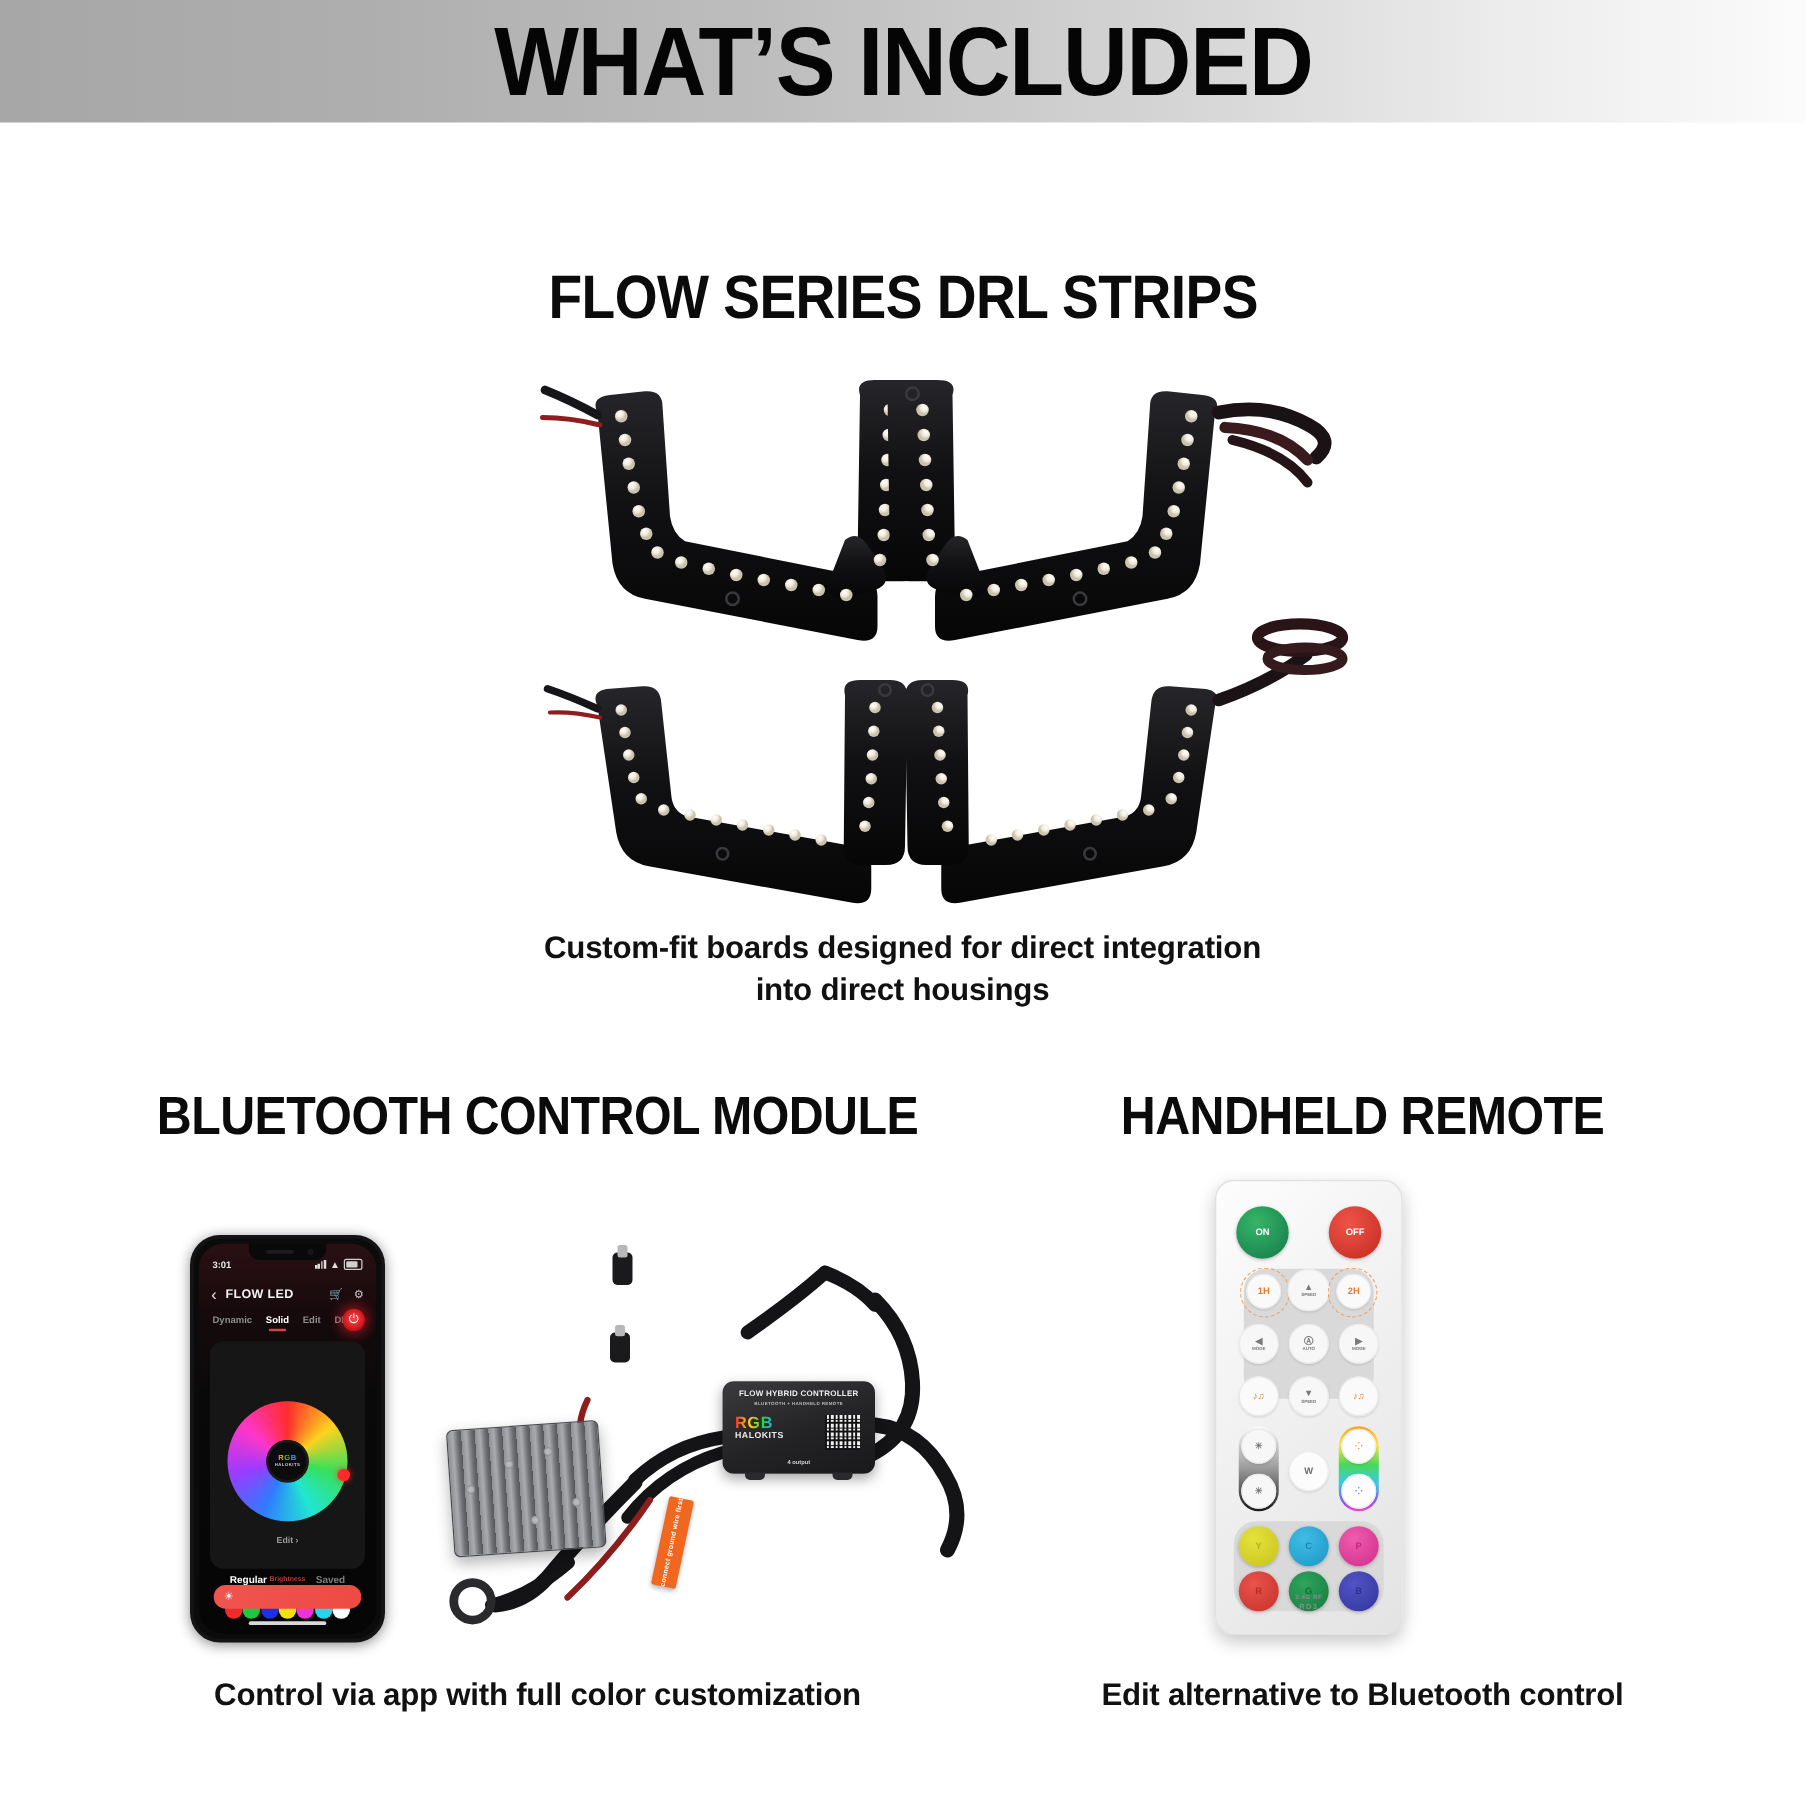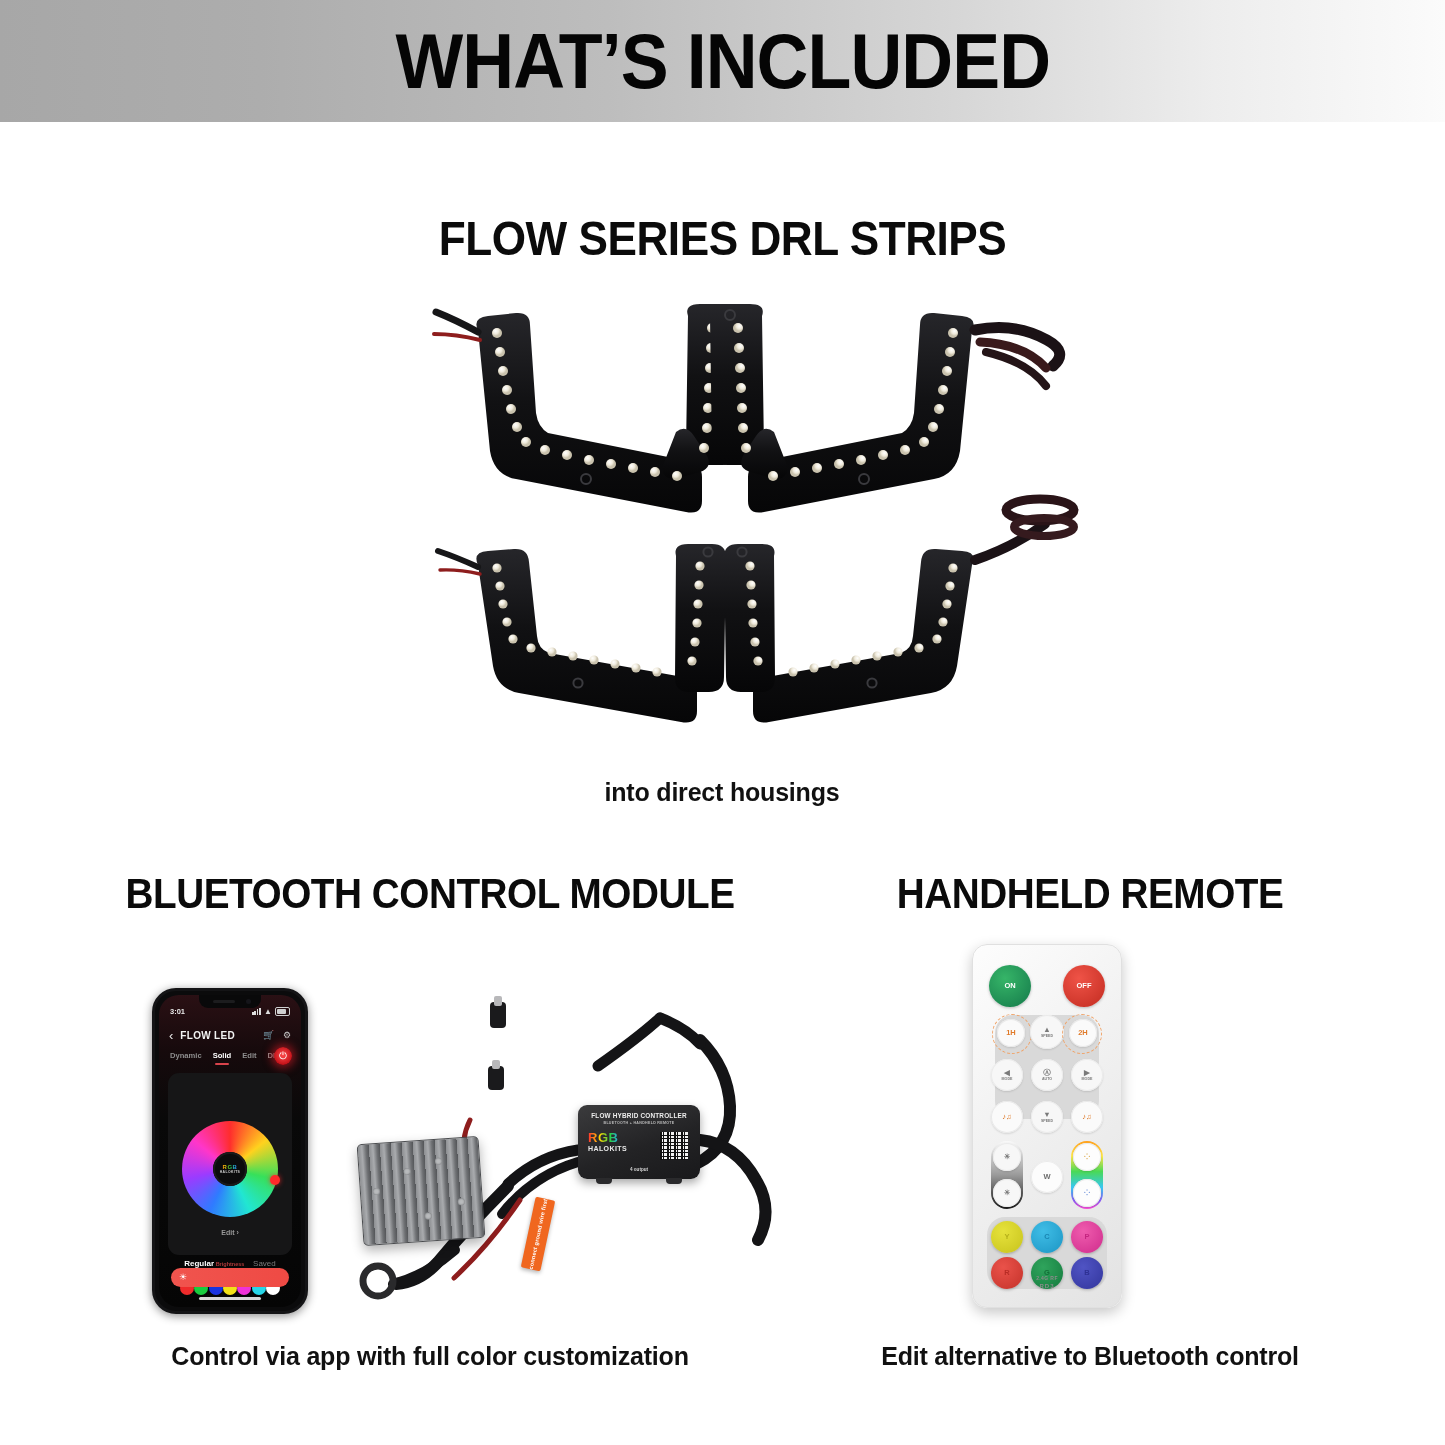--- a/index.html
+++ b/index.html
@@ -3,21 +3,21 @@
 <meta charset="utf-8">
 <style>
   html,body{margin:0;padding:0;}
   body{
     width:1445px;height:1445px;background:#ffffff;
     font-family:"Liberation Sans", sans-serif;
     overflow:hidden;position:relative;
   }
   
   .header{
-    position:absolute;left:0;top:0;width:1445px;height:122px;
+    position:absolute;left:0;top:0;width:1445px;height:98px;
     background:linear-gradient(90deg,#a7a7a7 0%,#adadad 18%,#bdbdbd 42%,#d6d6d6 66%,#ededed 84%,#fbfbfb 100%);
     display:flex;align-items:center;justify-content:center;
   }
   .header-title{
     font-size:78px;font-weight:700;color:#050505;letter-spacing:-1px;
     transform:scaleX(0.92);text-align:center;line-height:1;
     font-family:"Liberation Sans", sans-serif;
   }
   
   .sec-title{
@@ -81,21 +81,21 @@
   .wheel-logo{position:absolute;left:50%;top:50%;transform:translate(-50%,-50%);z-index:3;text-align:center;}
   .wheel-logo .rgb{font-size:6px;font-weight:800;line-height:1;
     background:linear-gradient(90deg,#ff2f2f,#ffd400,#27d04a,#2aa8ff,#a24bff);
     -webkit-background-clip:text;background-clip:text;color:transparent;letter-spacing:.5px;}
   .wheel-logo .halo{font-size:3.4px;font-weight:700;color:#cfcfcf;letter-spacing:.4px;}
   .wheel-knob{position:absolute;right:-2px;top:56%;width:10px;height:10px;border-radius:50%;
     background:#ff2a2a;box-shadow:0 0 5px rgba(255,40,40,.8);}
   .edit-row{position:absolute;left:0;right:0;top:156px;text-align:center;color:#9a9a9a;font-size:7px;font-weight:600;}
   .reg-row{position:absolute;left:0;right:0;top:186px;display:flex;justify-content:center;gap:22px;text-align:center;}
   .reg{color:#fff;font-size:8px;font-weight:800;}
-  .saved{color:#7c7c7c;font-size:8px;font-weight:400;margin-left:17px;}
+  .saved{color:#7c7c7c;font-size:8px;font-weight:700;margin-left:17px;}
   .swatches{position:absolute;left:9px;right:9px;top:208px;display:flex;justify-content:space-between;padding:0 3px;}
   .sw{width:14px;height:14px;border-radius:50%;}
   .bright-label{position:absolute;left:0;right:0;bottom:40px;text-align:center;color:#b03a3a;font-size:5.5px;font-weight:700;}
   .slider{position:absolute;left:12px;right:12px;bottom:20px;height:19px;border-radius:11px;
     background:linear-gradient(90deg,#f0544e,#ef4a44);display:flex;align-items:center;padding-left:8px;}
   .slider .sun{color:#fff;font-size:9px;line-height:1;}
   .home-bar{position:absolute;left:50%;transform:translateX(-50%);bottom:7px;width:62px;height:3px;background:#d8d8d8;border-radius:3px;}
 
   
   .ctrl-box{position:absolute;left:578px;top:1105px;width:122px;height:74px;
@@ -337,21 +337,21 @@
       <rect x="488" y="1066" width="16" height="24" rx="4"></rect>
     </g>
     <g fill="#b8b8ba">
       <rect x="494" y="996" width="8" height="10" rx="2"></rect>
       <rect x="492" y="1060" width="8" height="9" rx="2"></rect>
     </g>
   </g>
 </svg>
 
 <div class="caption" id="drl-caption">
-  <br>
+  <span>Custom-fit boards designed for direct integration</span><br>
   <span>into direct housings</span>
 </div>
 
 <div class="sec-title" id="bt-title">BLUETOOTH CONTROL MODULE</div>
 <div class="sec-title" id="hr-title">HANDHELD REMOTE</div>
 
 <div class="phone">
   <div class="phone-screen">
     <div class="notch">
       <div class="speaker"></div>

